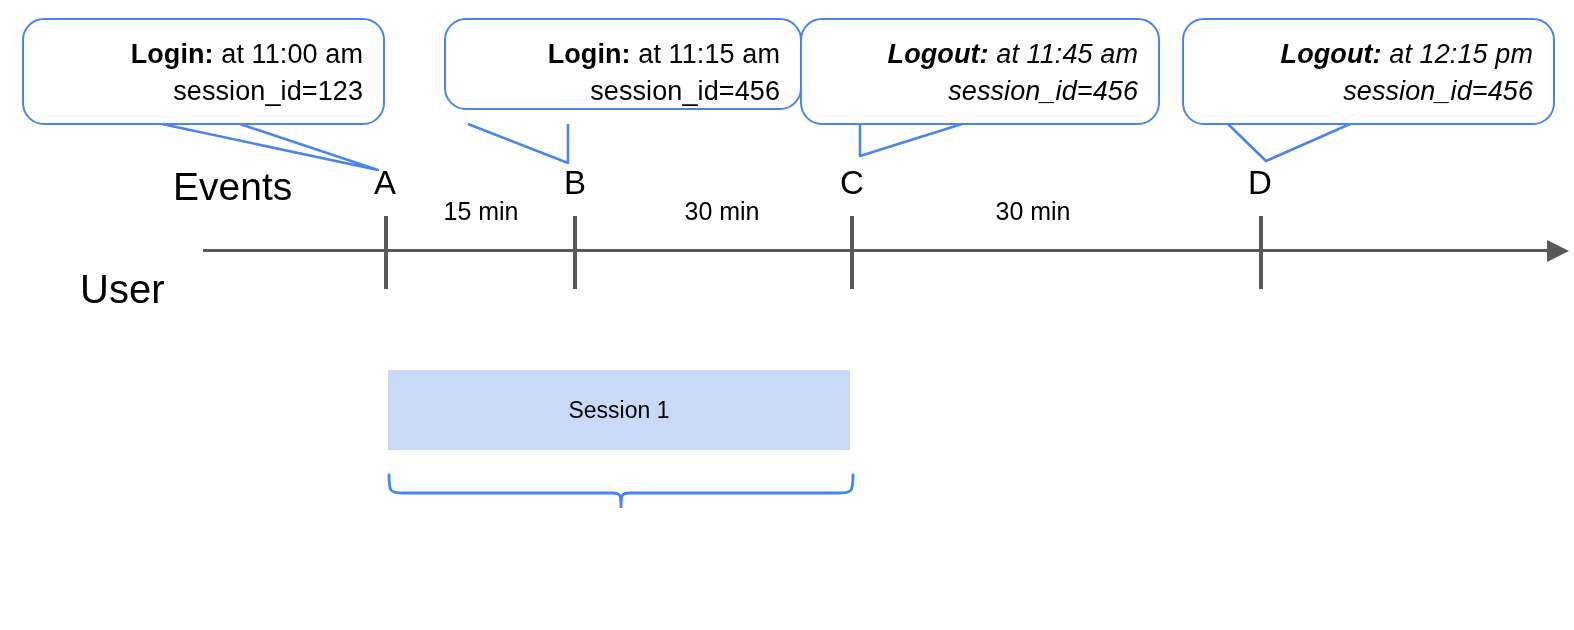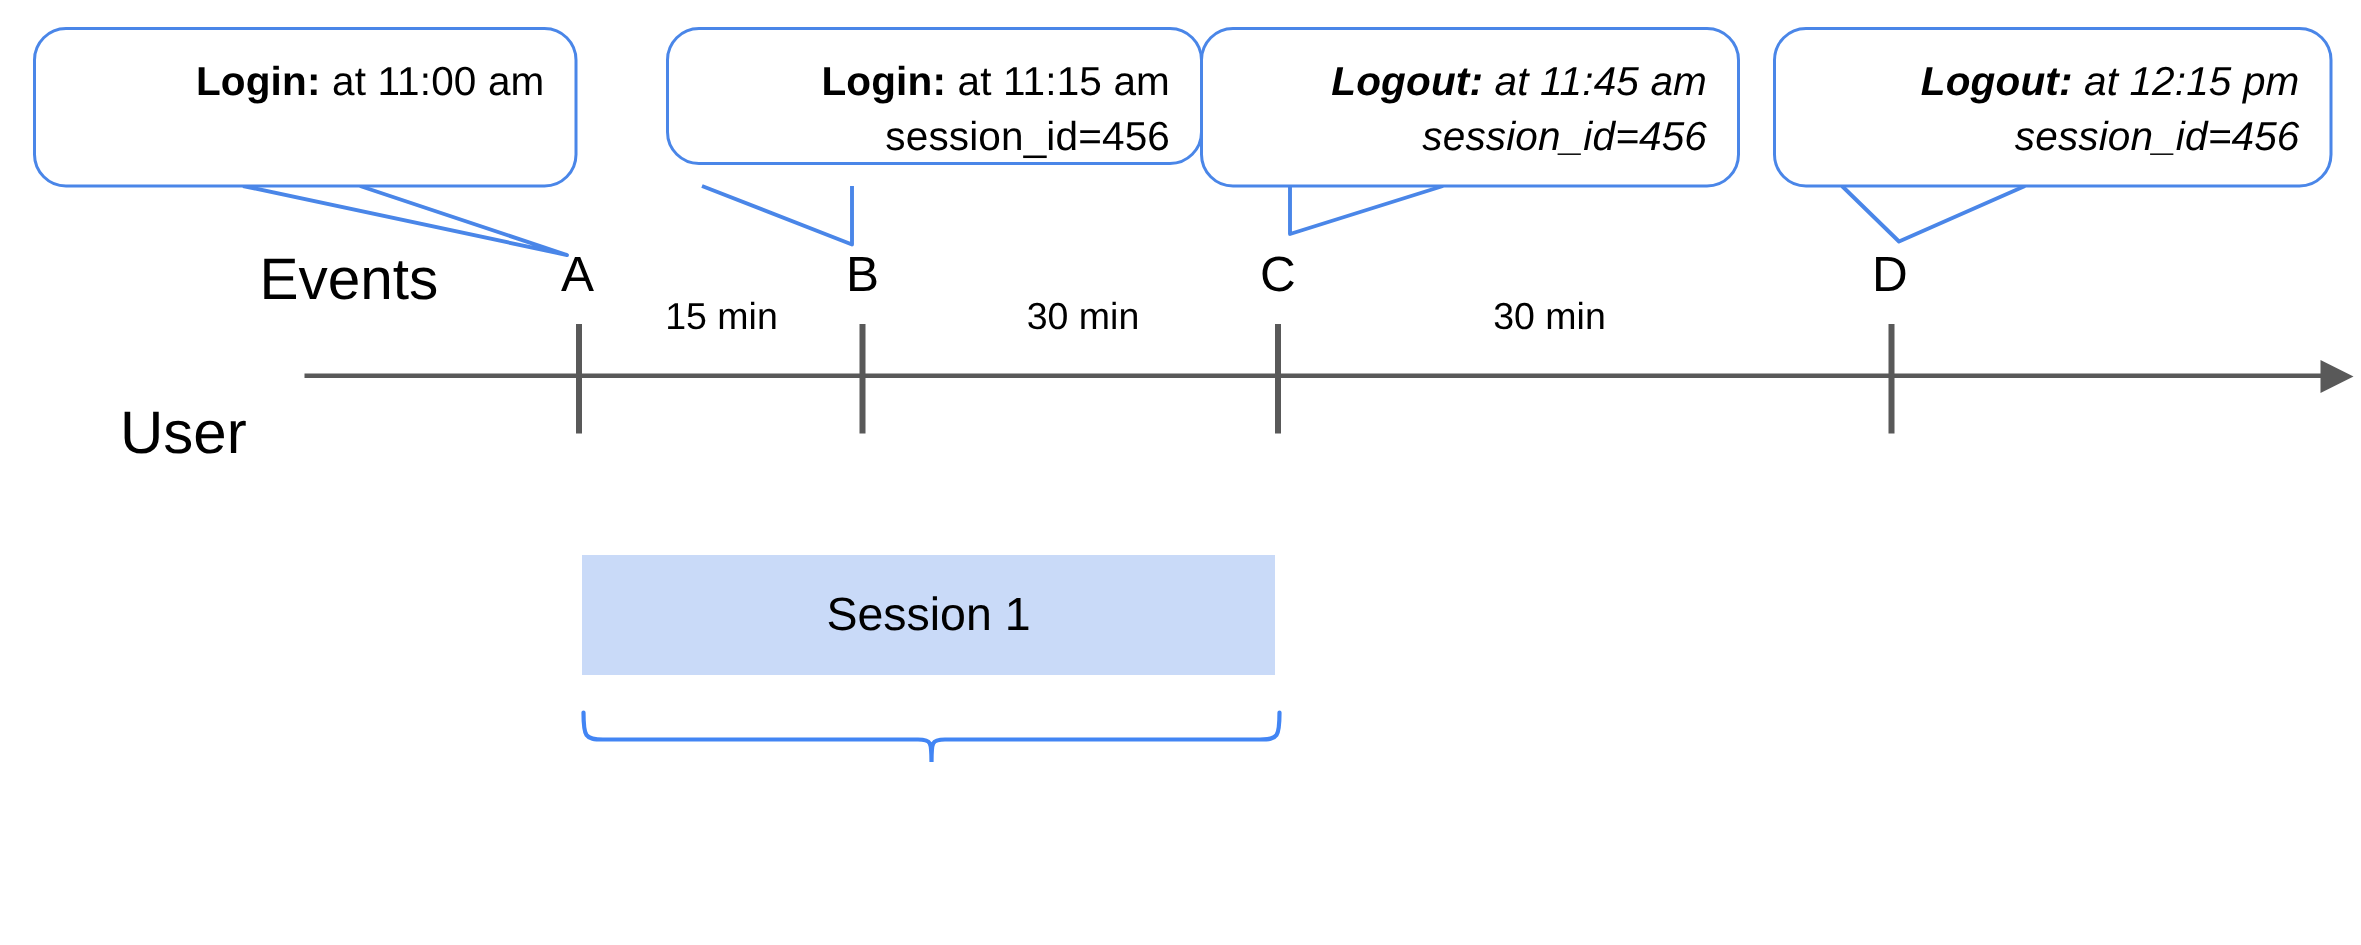--- a/index.html
+++ b/index.html
@@ -114,21 +114,21 @@
     left: 388px;
     top: 370px;
     width: 462px;
     height: 80px;
     background: #c9daf8;
     display: flex;
     align-items: center;
     justify-content: center;
   }
   #session-bar-label {
-    font-size: 31px;
+    font-size: 23px;
     color: #000000;
   }
 
   
   #brace {
     position: absolute;
     left: 380px;
     top: 468px;
     width: 486px;
     height: 70px;
@@ -144,20 +144,21 @@
 </style>
 </head>
 <body>
 
 <div id="canvas">
 
   <div class="callout" id="callout-1" style="left:22px; top:18px; width:363px; height:107px;">
     <div class="callout-line">
       <b>Login:</b><span> at 11:00 am</span>
     </div>
+    <div class="callout-line">session_id=123</div>
   </div>
 
   <div class="callout" id="callout-2" style="left:420px; top:18px; width:358px; height:92px;margin-left:24px;">
     <div class="callout-line">
       <b>Login:</b><span> at 11:15 am</span>
     </div>
     <div class="callout-line">session_id=456</div>
   </div>
 
   <div class="callout" id="callout-3" style="left:800px; top:18px; width:360px; height:107px;font-style:italic;">

